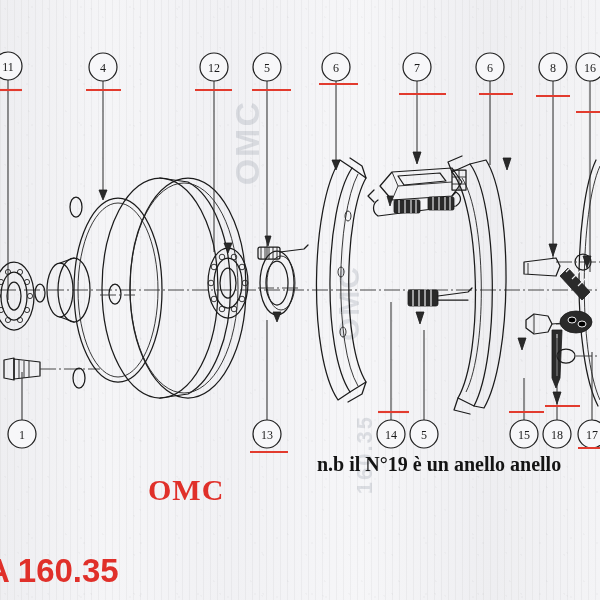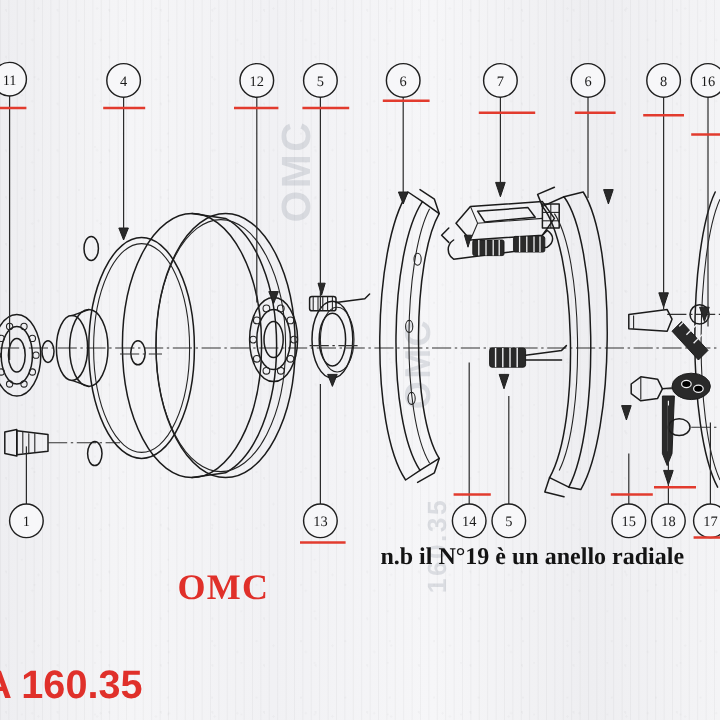--- a/index.html
+++ b/index.html
@@ -367,14 +367,14 @@
       </g>
     </g>
 </svg>
 
 <div id="logo">OMC</div>
 
 <div id="partno">A 160.35</div>
 
 <div id="note">
   <span>n.b il N°19 è un anello</span>
-  <span>radiale</span>
+  <span>anello</span>
 </div>
 
 </body></html>

